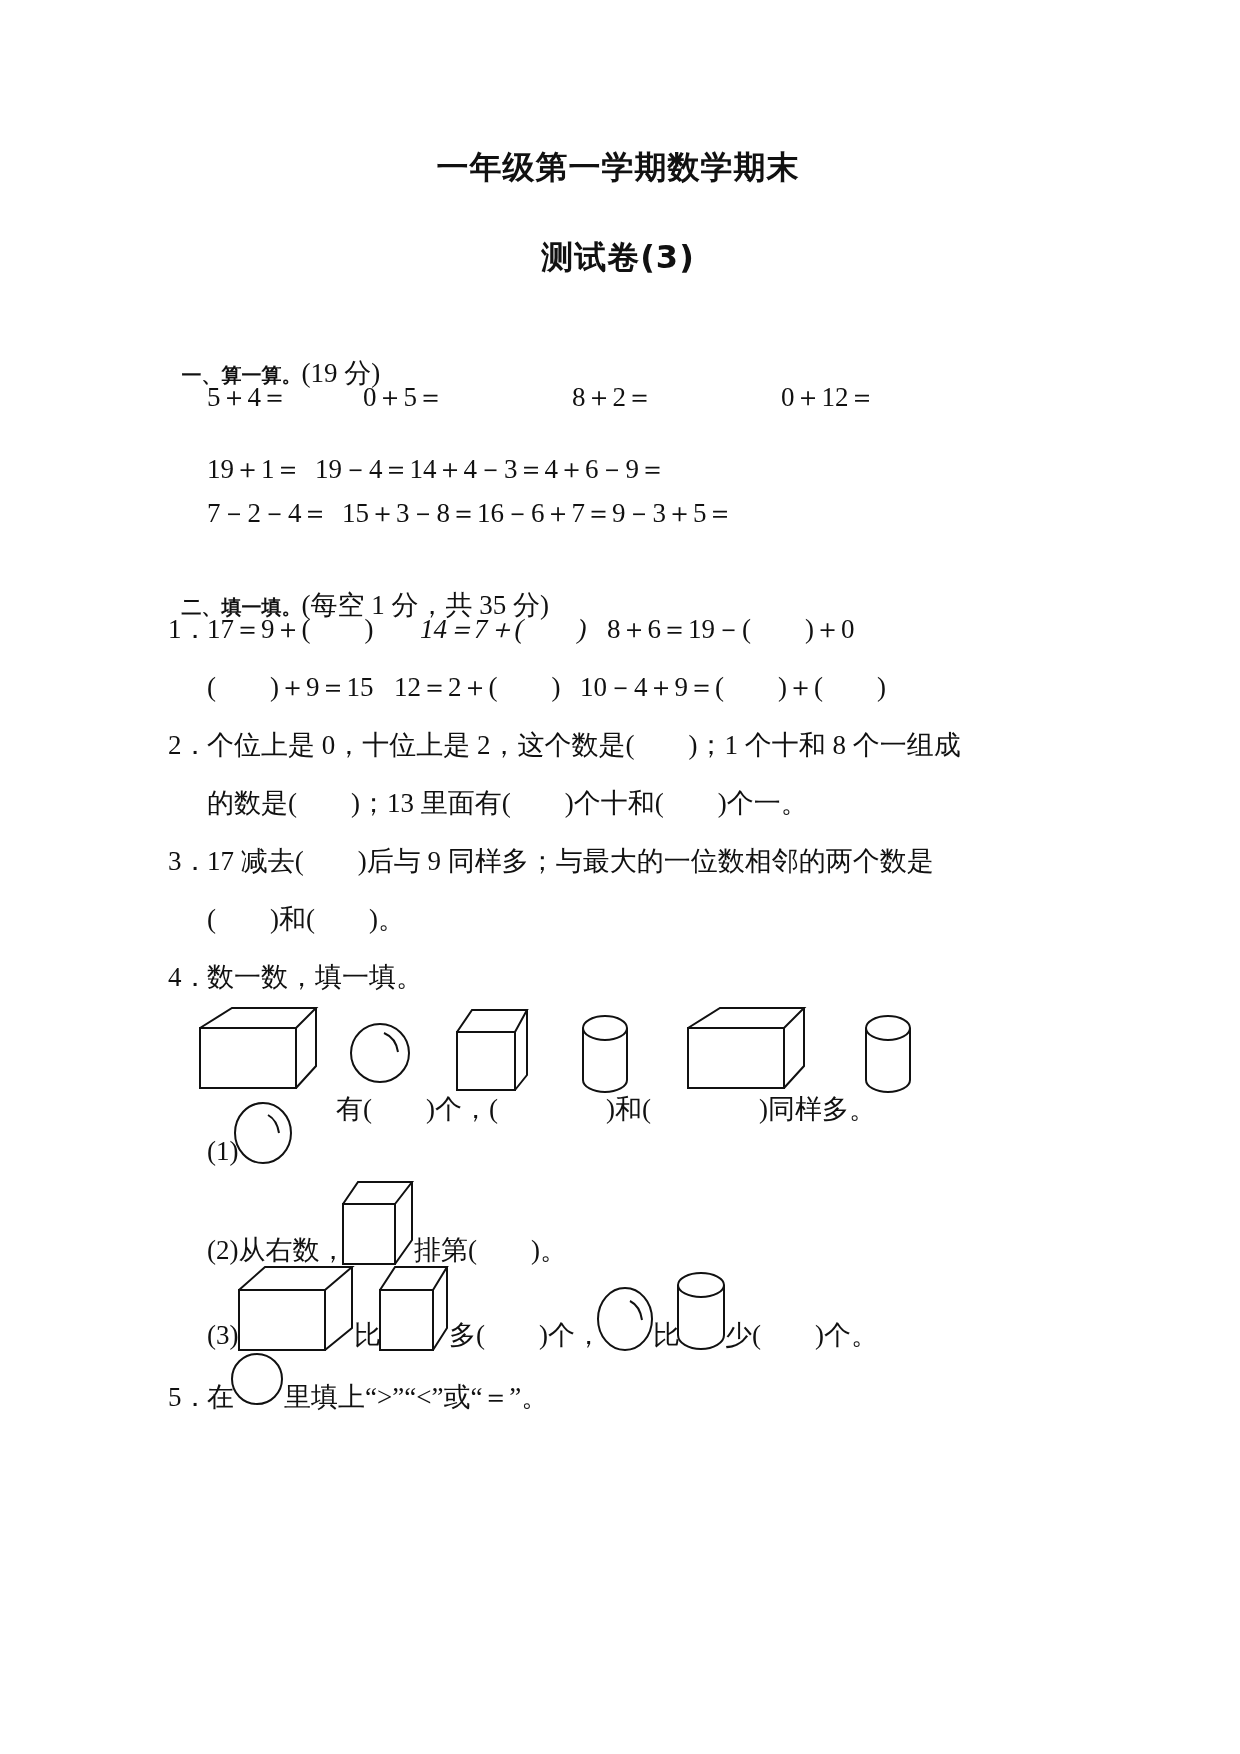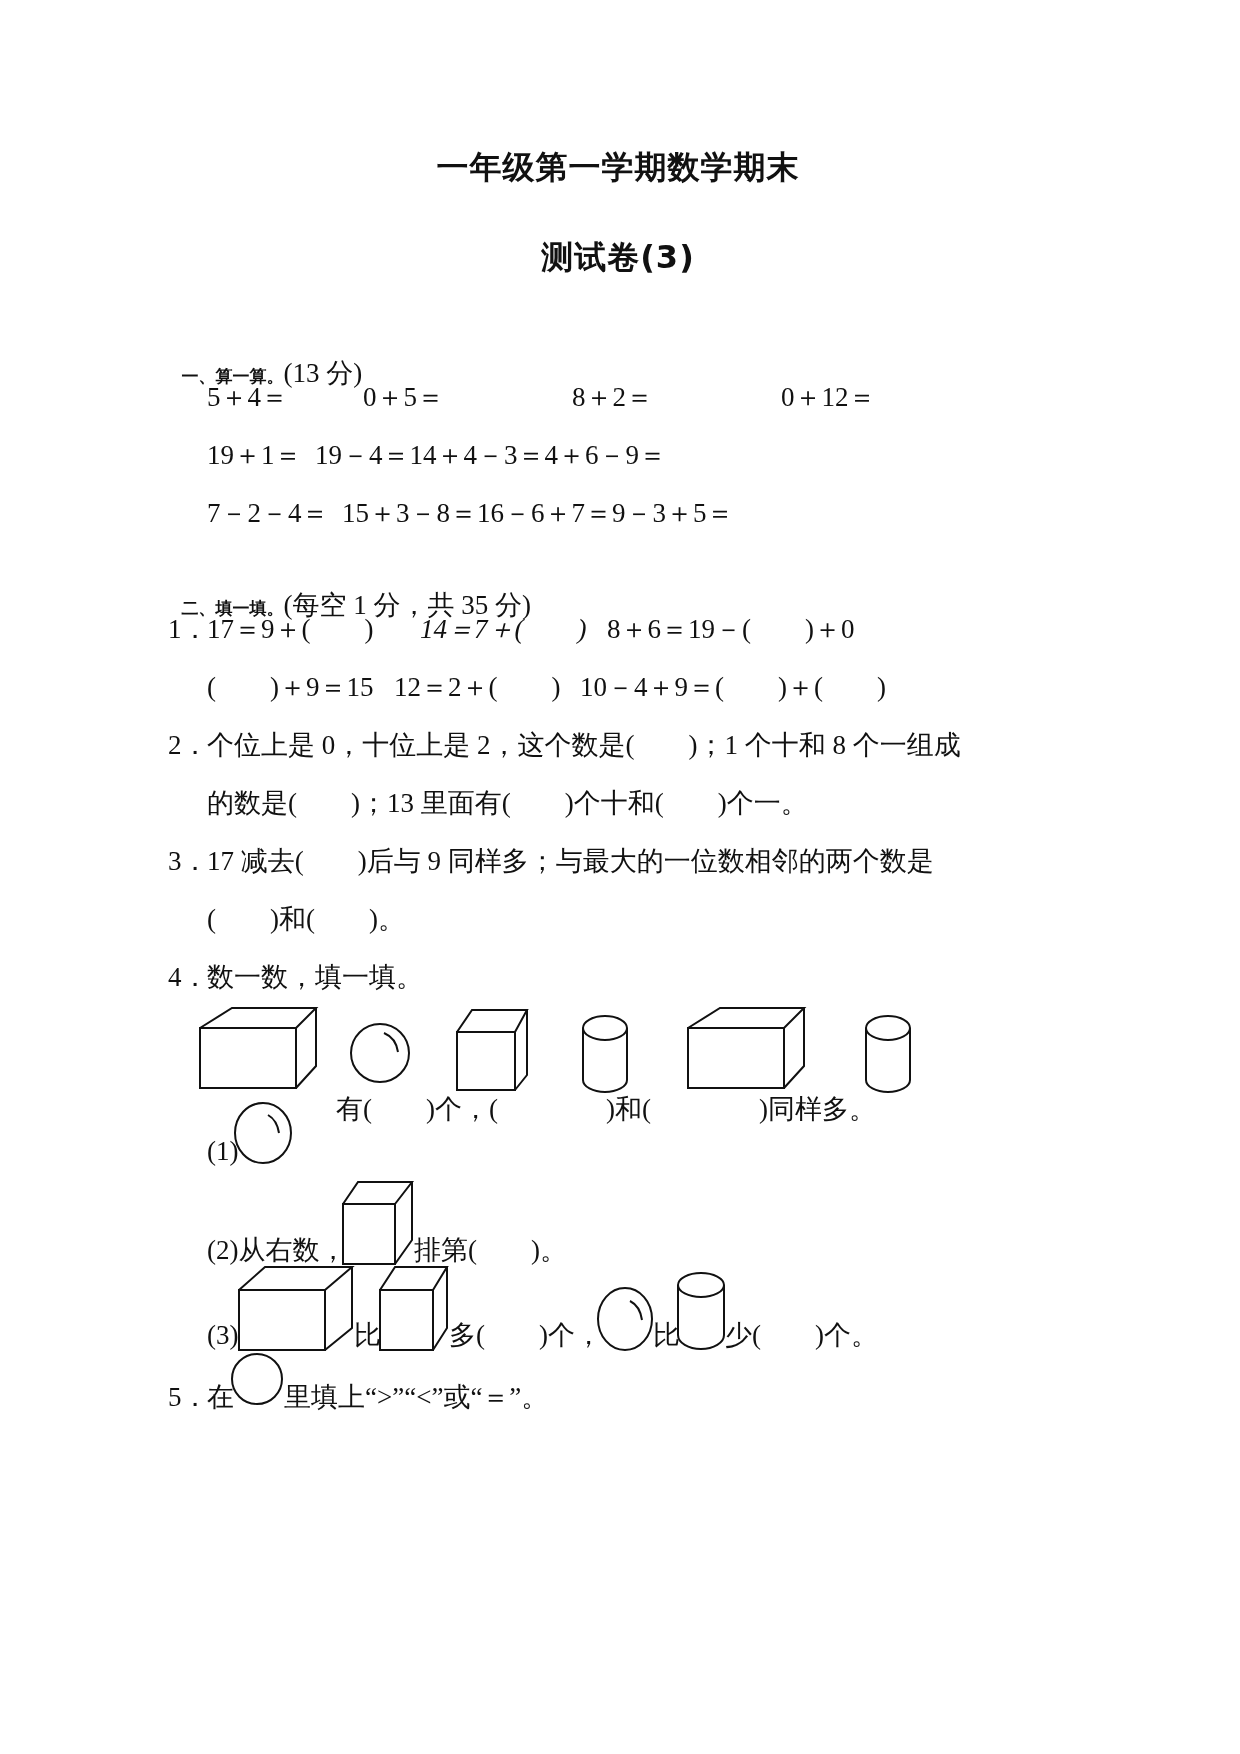--- a/index.html
+++ b/index.html
@@ -1,37 +1,37 @@
 <!DOCTYPE html>
 <html><head>
 <meta charset="utf-8">
 <style>
   html, body { margin: 0; padding: 0; background: #ffffff; }
   body { width: 1240px; height: 1754px; position: relative; overflow: hidden; color: #111; font-family: "Liberation Serif", "DejaVu Serif", serif; }
   .title { position: absolute; left: 0; width: 1236px; text-align: center; font-family: "DejaVu Sans", sans-serif; font-weight: bold; font-size: 32px; letter-spacing: 1px; }
   .line { position: absolute; font-size: 27px; white-space: pre; line-height: 34px; }
-  .h { font-family: "DejaVu Sans", sans-serif; font-weight: bold; font-size: 17px; }
+  .h { font-family: "DejaVu Sans", sans-serif; font-weight: bold; font-size: 20px; }
   .abs { position: absolute; }
   svg { overflow: visible; }
   svg .s { fill: none; stroke: #111; stroke-width: 2; }
 </style>
 </head>
 <body>
 
 <div class="title" style="top:146px;">一年级第一学期数学期末</div>
 <div class="title" style="top:236px;">测试卷(3)</div>
 
 <div class="line" style="left:168px; top:322px;">
-  <span class="h">一、算一算。</span><span>(13 分)</span>
+  <span class="h">一、算一算。</span><span>(19 分)</span>
 </div>
 <div class="line" style="left:207px; top:380px;">5＋4＝</div>
 <div class="line" style="left:363px; top:380px;">0＋5＝</div>
 <div class="line" style="left:572px; top:380px;">8＋2＝</div>
 <div class="line" style="left:781px; top:380px;">0＋12＝</div>
-<div class="line" style="left:207px; top:438px;">19＋1＝  19－4＝14＋4－3＝4＋6－9＝</div>
+<div class="line" style="left:207px; top:452px;">19＋1＝  19－4＝14＋4－3＝4＋6－9＝</div>
 <div class="line" style="left:207px; top:496px;">7－2－4＝  15＋3－8＝16－6＋7＝9－3＋5＝</div>
 
 <div class="line" style="left:168px; top:554px;">
   <span class="h">二、填一填。</span><span>(每空 1 分，共 35 分)</span>
 </div>
 
 <div class="line" style="left:168px; top:612px;">1．</div>
 <div class="line" style="left:207px; top:612px;">17＝9＋(　　)</div>
 <div class="line" style="left:420px; top:612px;font-style:italic;">14＝7＋(　　)</div>
 <div class="line" style="left:607px; top:612px;">8＋6＝19－(　　)＋0</div>

